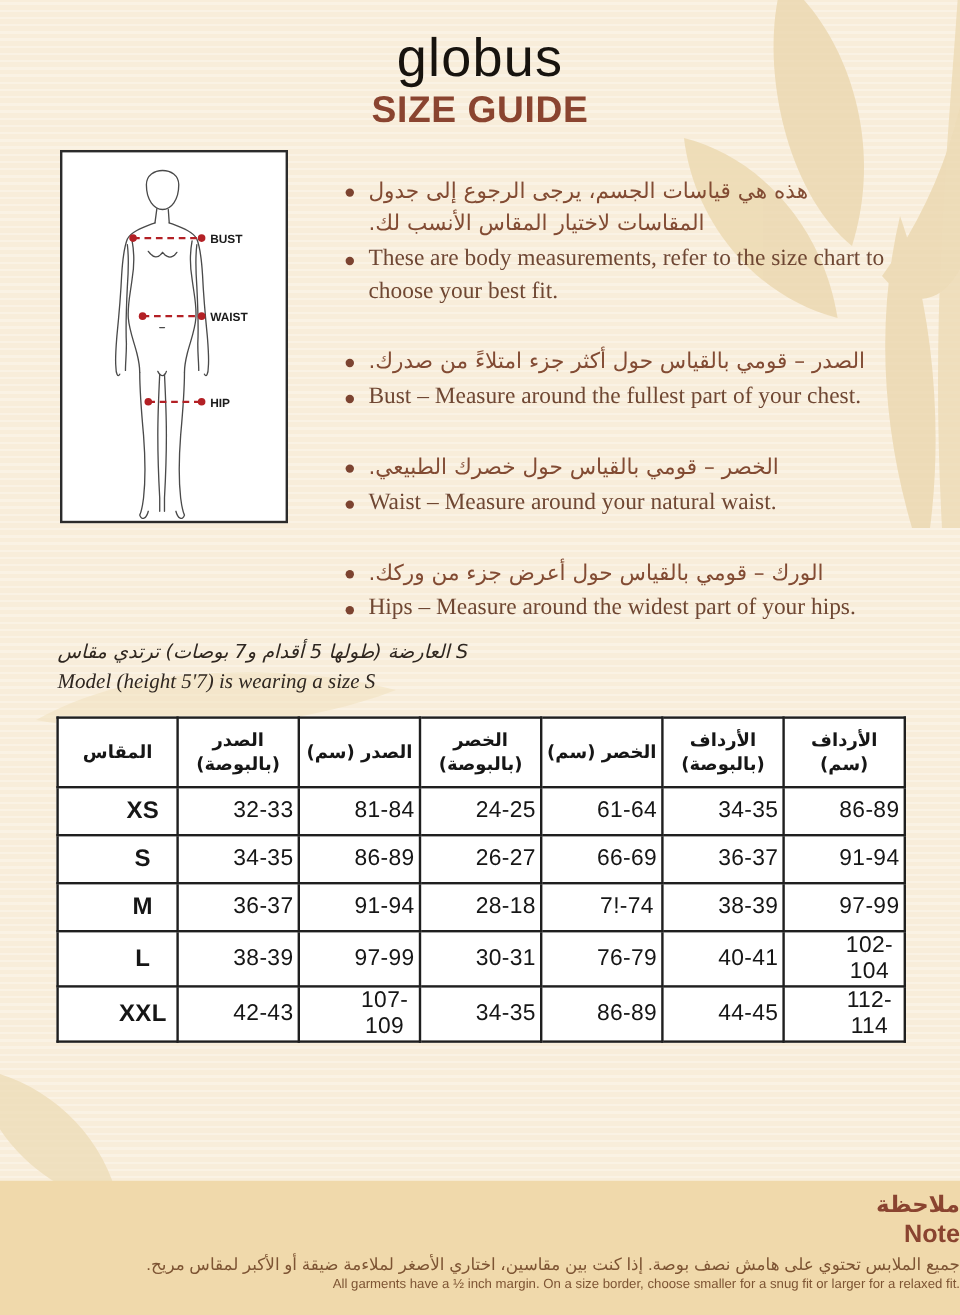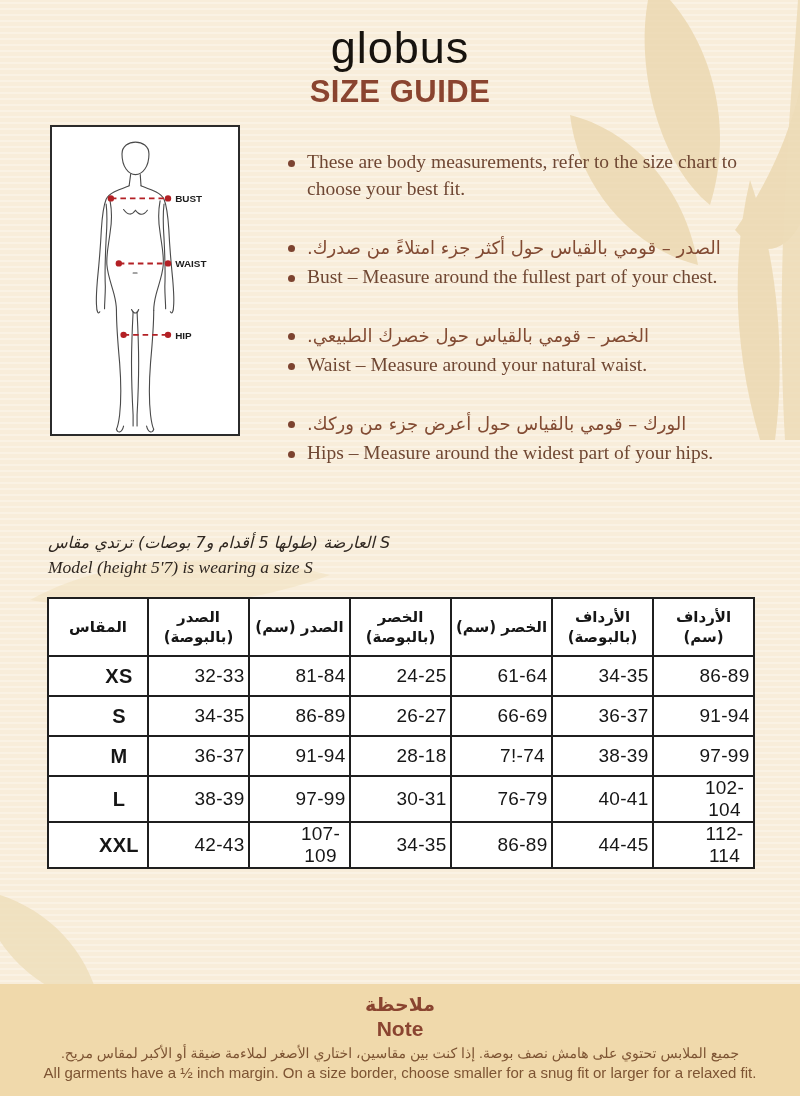--- a/index.html
+++ b/index.html
@@ -63,26 +63,26 @@
   table.size-table td{border:2px solid #1f1f1f;padding:0 2px;}
   tr.head-en td{height:58px;font-weight:700;font-size:19px;line-height:1.3;}
   tr.head-ar td{height:56px;font-weight:700;font-size:15px;line-height:1.35;font-family:"DejaVu Sans", sans-serif;}
   tr.data-row td{height:38px;font-size:19px;letter-spacing:.3px;padding-left:44px;}
   tr.data-row td.size-col{font-weight:700;font-size:20px;}
   col.c-size{width:100px;}
 
   
   .note-band{
     position:absolute;left:0;top:984px;width:800px;height:112px;
-    background:#f0d9ab;text-align:center;z-index:2;
+    background:#f0d9ab;text-align:right;z-index:2;
   }
   .note-title-ar{margin-top:9px;font-family:"DejaVu Sans", sans-serif;font-size:19px;font-weight:700;color:#8a4430;}
   .note-title-en{margin-top:2px;font-size:21px;font-weight:700;color:#8a4430;}
   .note-body-ar{margin-top:4px;font-family:Liberation Sans, sans-serif;font-size:14px;color:#7d5433;}
-  .note-body-en{margin-top:3px;font-size:15px;color:#7d5433;}
+  .note-body-en{margin-top:3px;font-size:11px;color:#7d5433;}
 </style>
 </head>
 <body>
 
 <div class="page">
 
   <svg class="decor decor-tr" width="260" height="440" viewBox="0 0 260 440">
     <g fill="#ecd9b2" opacity="0.85">
       <path d="M120,0 C160,45 185,125 160,205 C110,165 85,70 98,0 Z"></path>
       <path d="M20,115 C80,130 135,185 148,265 C80,248 28,185 20,115 Z"></path>
@@ -144,20 +144,21 @@
         </g>
         <g fill="#1c1c1c" font-family="Liberation Sans, sans-serif" font-size="12.5" font-weight="bold">
           <text x="133" y="95">BUST</text>
           <text x="133" y="177">WAIST</text>
           <text x="133" y="267">HIP</text>
         </g>
       </svg>
     </div>
 
     <ul class="bullets">
+      <li class="ar"><span dir="rtl">هذه هي قياسات الجسم، يرجى الرجوع إلى جدول المقاسات لاختيار المقاس الأنسب لك.</span></li>
       <li class="en group-end"><span>These are body measurements, refer to the size chart to choose your best fit.</span></li>
 
       <li class="ar"><span dir="rtl">الصدر – قومي بالقياس حول أكثر جزء امتلاءً من صدرك.</span></li>
       <li class="en group-end"><span>Bust – Measure around the fullest part of your chest.</span></li>
 
       <li class="ar"><span dir="rtl">الخصر – قومي بالقياس حول خصرك الطبيعي.</span></li>
       <li class="en group-end"><span>Waist – Measure around your natural waist.</span></li>
 
       <li class="ar"><span dir="rtl">الورك – قومي بالقياس حول أعرض جزء من وركك.</span></li>
       <li class="en"><span>Hips – Measure around the widest part of your hips.</span></li>

